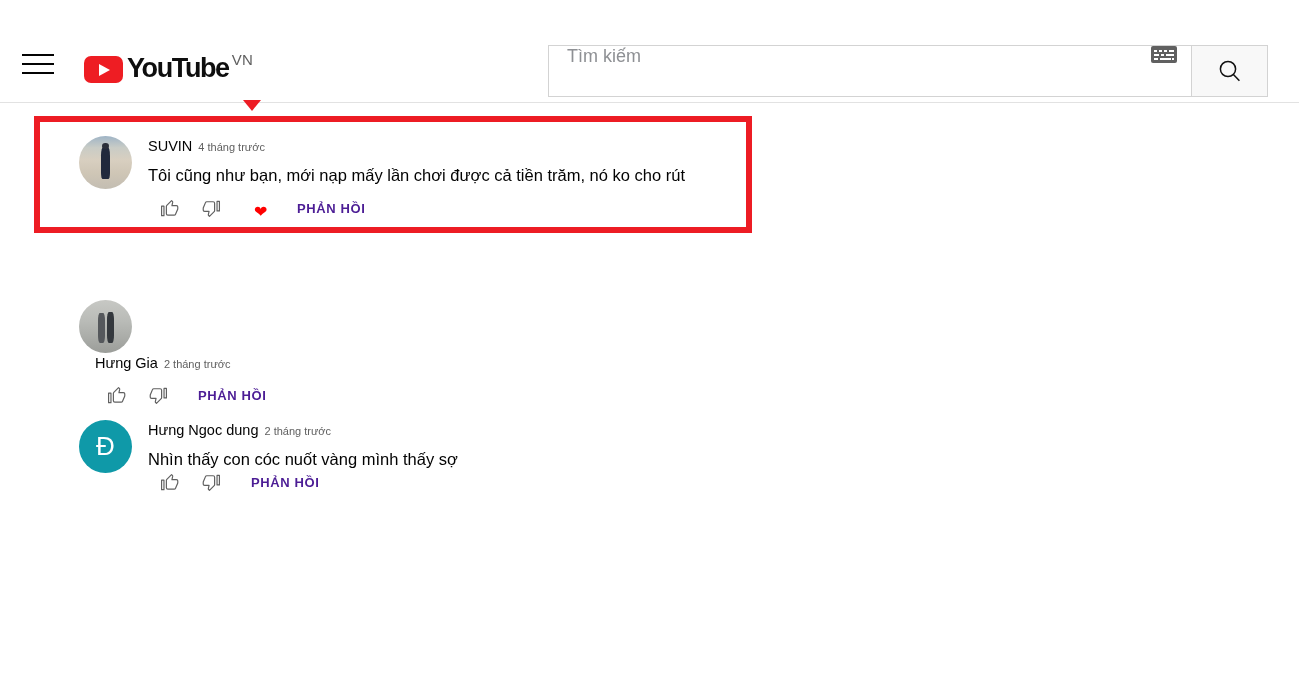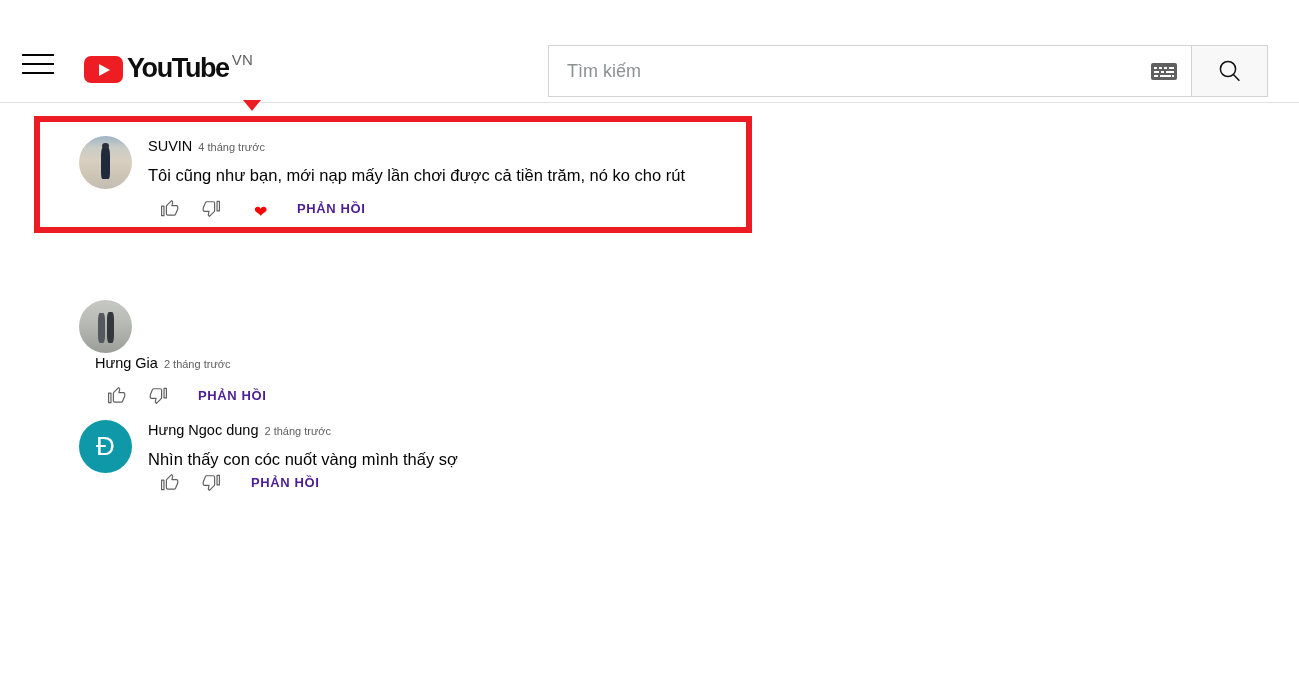--- a/index.html
+++ b/index.html
@@ -95,21 +95,21 @@
     align-items: stretch;
     height: 52px;
   }
   .search-field {
     width: 644px;
     height: 52px;
     box-sizing: border-box;
     border: 1px solid #d3d3d3;
     background: #ffffff;
     display: flex;
-    align-items: center;
+    align-items: flex-start;
     padding: 0 14px 0 18px;
     cursor: text;
   }
   .search-input {
     flex: 1;
     border: 0;
     outline: 0;
     font-size: 18px;
     color: #222222;
     font-family: "Liberation Sans", sans-serif;

